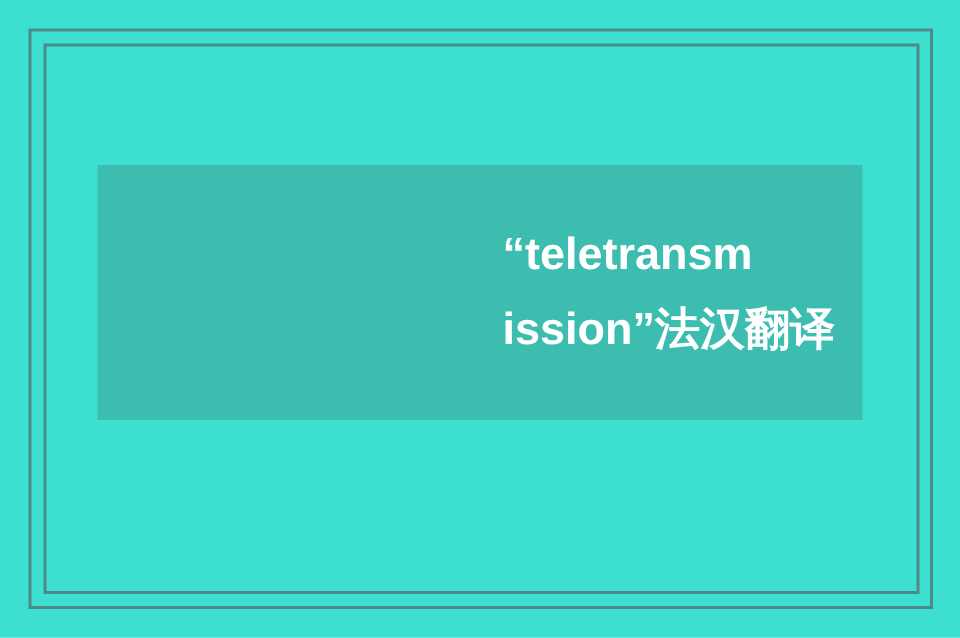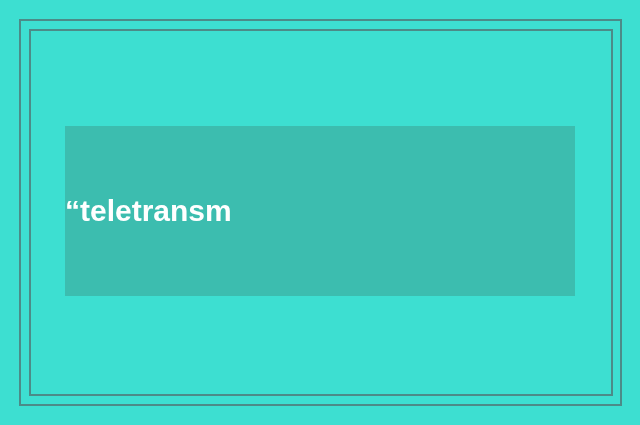--- a/index.html
+++ b/index.html
@@ -40,28 +40,28 @@
     height: 367px;
     border: 2px solid #4c8b88;
     box-sizing: border-box;
     pointer-events: none;
   }
 
   
   .banner-panel {
     position: absolute;
     left: 65px;
-    top: 126px;
+    top: 110px;
     width: 510px;
     height: 170px;
     background: #3cbdaf;
     box-sizing: border-box;
     display: flex;
     align-items: center;
-    justify-content: flex-start;
+    justify-content: flex-end;
   }
 
   .title-block {
     width: 240px;
     text-align: left;
     color: #ffffff;
     font-size: 30px;
     font-weight: bold;
     line-height: 50px;
     letter-spacing: 0px;
@@ -81,17 +81,18 @@
 <div id="canvas">
 
   <div class="frame-outer"></div>
 
   <div class="frame-inner"></div>
 
   <div class="banner-panel">
 
     <div class="title-block">
       <span class="title-line title-line-1">“teletransm</span>
+      <span class="title-line title-line-2">ission”法汉翻译</span>
     </div>
 
   </div>
 
 </div>
 
 </body></html>

